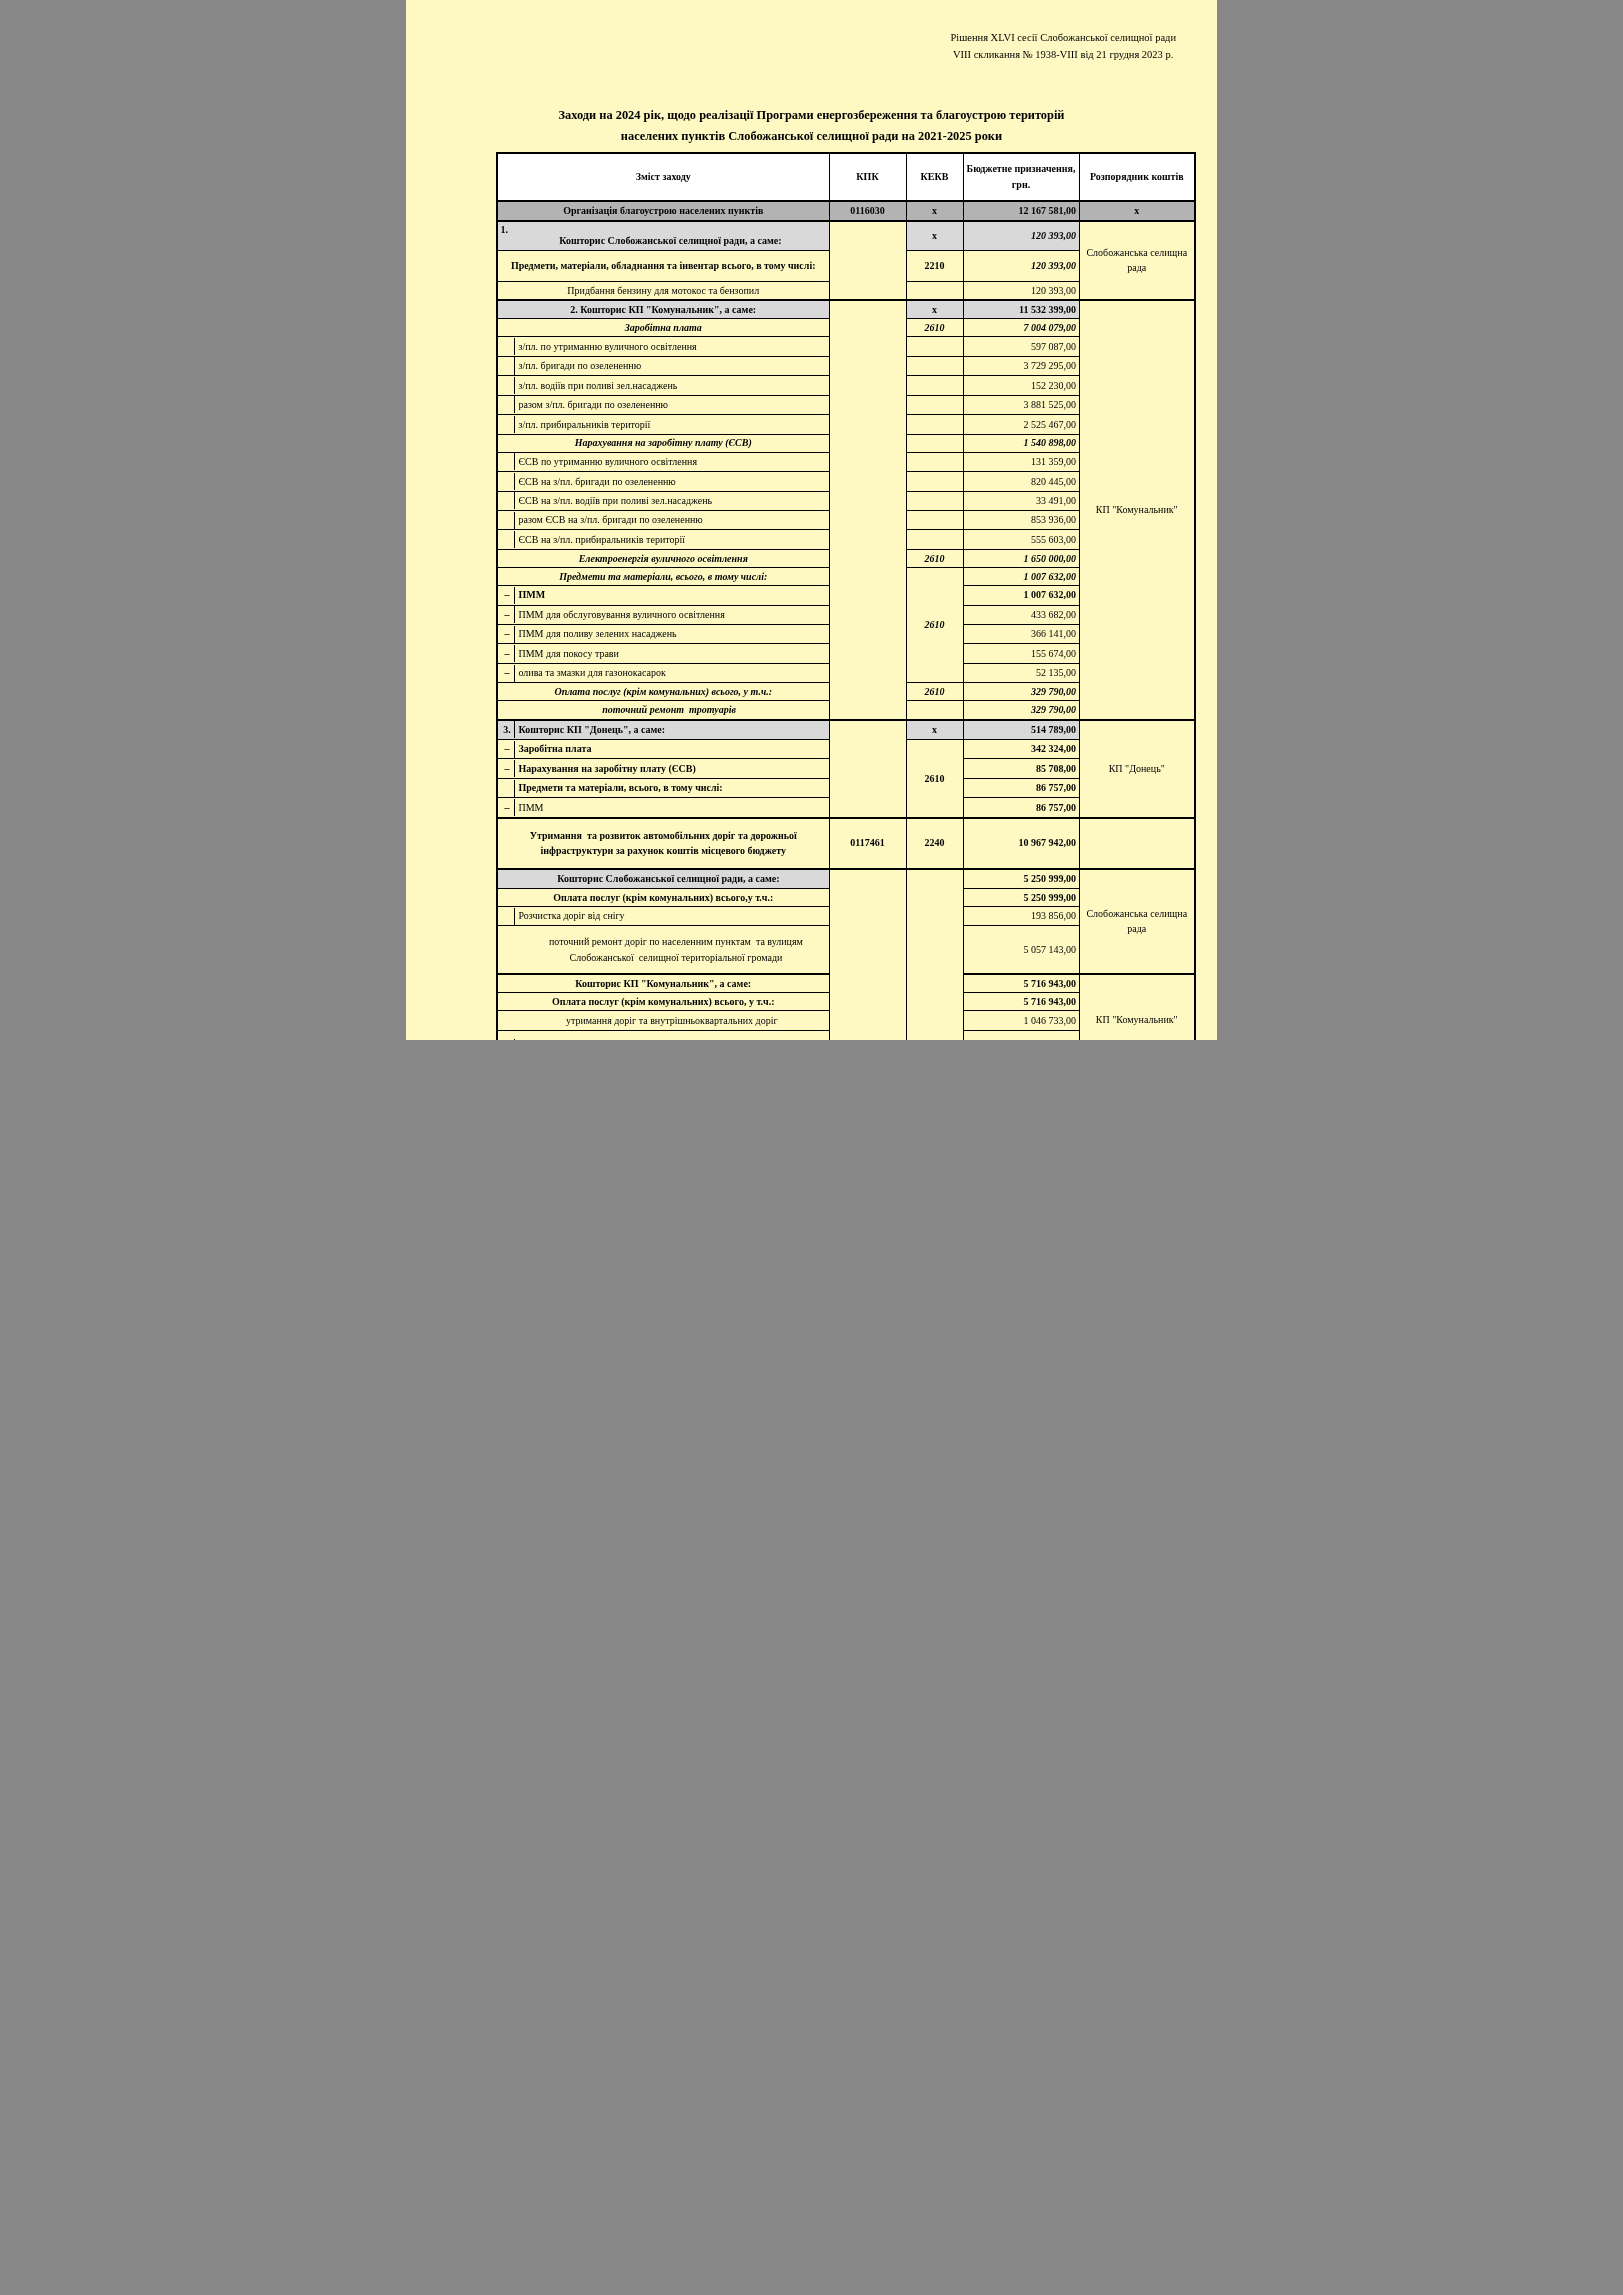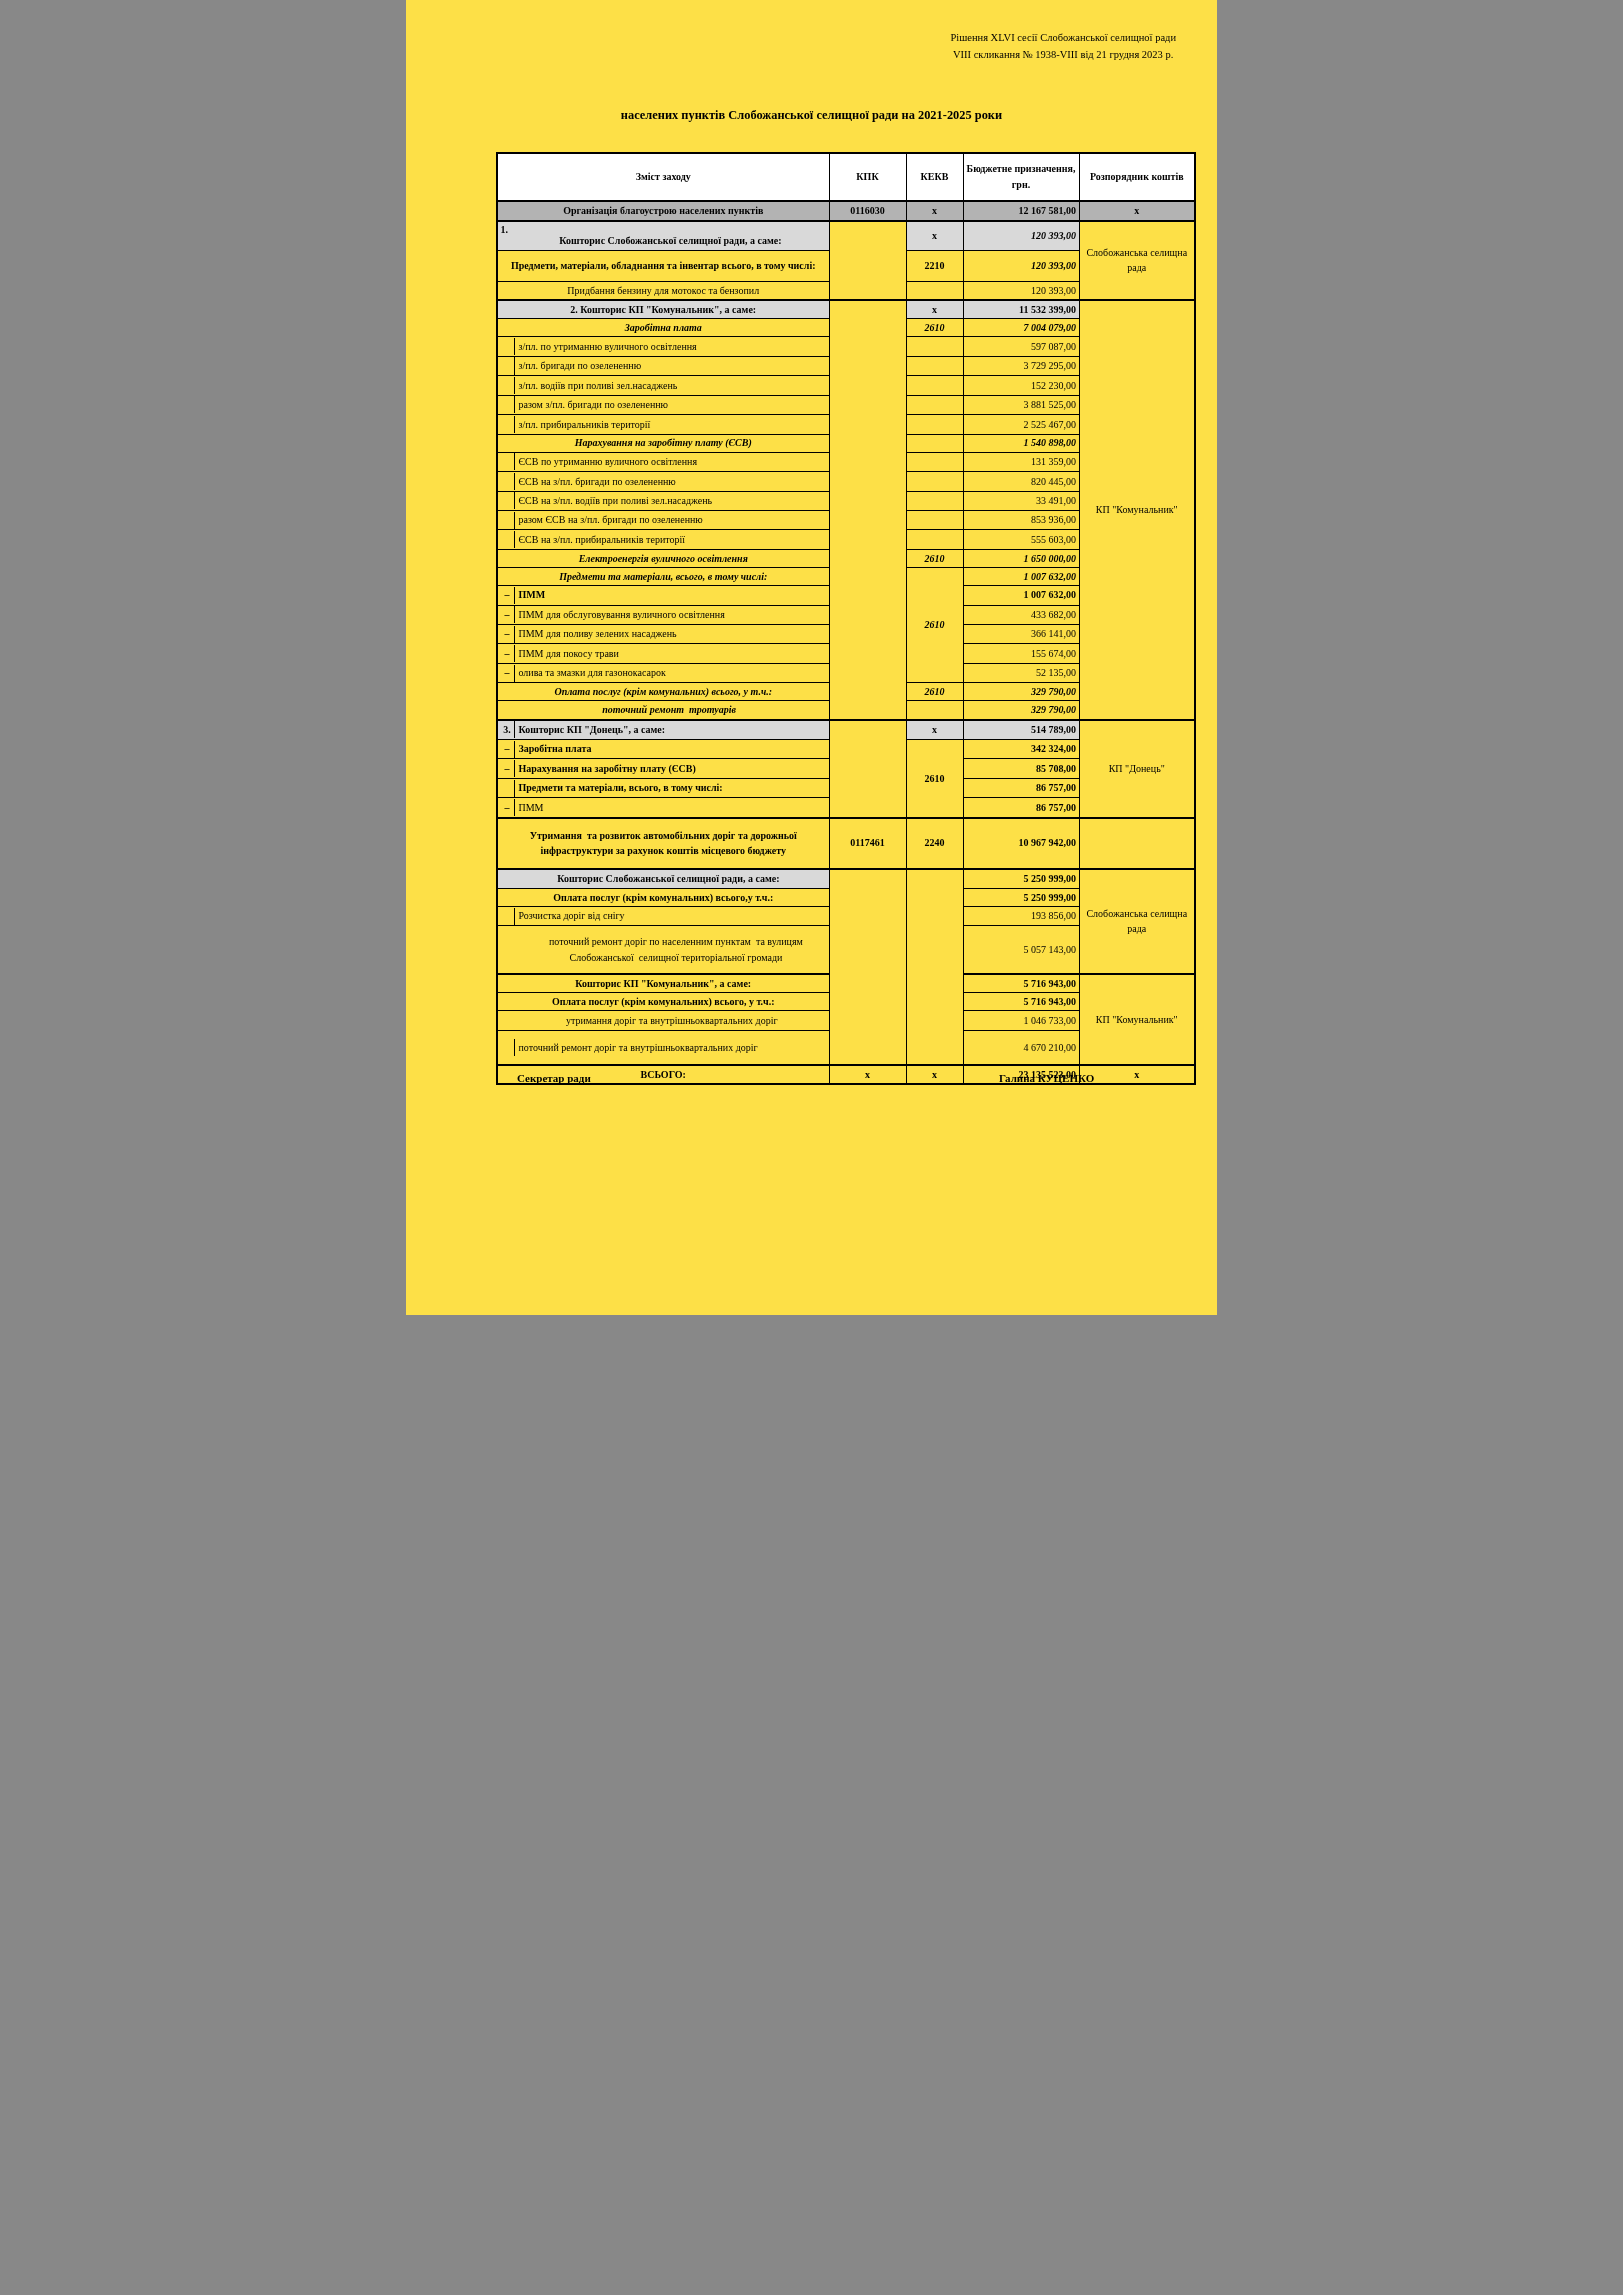--- a/index.html
+++ b/index.html
@@ -1,20 +1,20 @@
 <!DOCTYPE html>
 <html lang="uk" style="font-size:10.5px"><head>
 <meta charset="utf-8">
 <style>
   html,body{margin:0;padding:0;background:#888;}
   .page{
     position:relative;
-    width:811px;height:1315px;
+    width:811px;height:1040px;
     margin:0 auto;
-    background:#fde047;
+    background:#fef9c3;
     font-family:"Liberation Serif","DejaVu Serif",serif;
     color:#000;
     overflow:hidden;
   }
   
   .ref{
     position:absolute;top:29px;right:41px;
     text-align:center;font-size:10.5px;line-height:17px;
   }
   
@@ -73,20 +73,21 @@
 <body>
 
 <div class="page">
 
   <div class="ref">
     <div>Рішення XLVI сесії Слобожанської селищної ради</div>
     <div>VIII скликання № 1938-VIII від 21 грудня 2023 р.</div>
   </div>
 
   <div class="title">
+    <div>Заходи на 2024 рік, щодо реалізації Програми енергозбереження та благоустрою територій</div>
     <div>населених пунктів Слобожанської селищної ради на 2021-2025 роки</div>
   </div>
 
   <table class="budget">
     <colgroup>
       <col style="width:332px">
         <col style="width:77px">
         <col style="width:57px">
       <col style="width:116px">
         <col style="width:116px">

